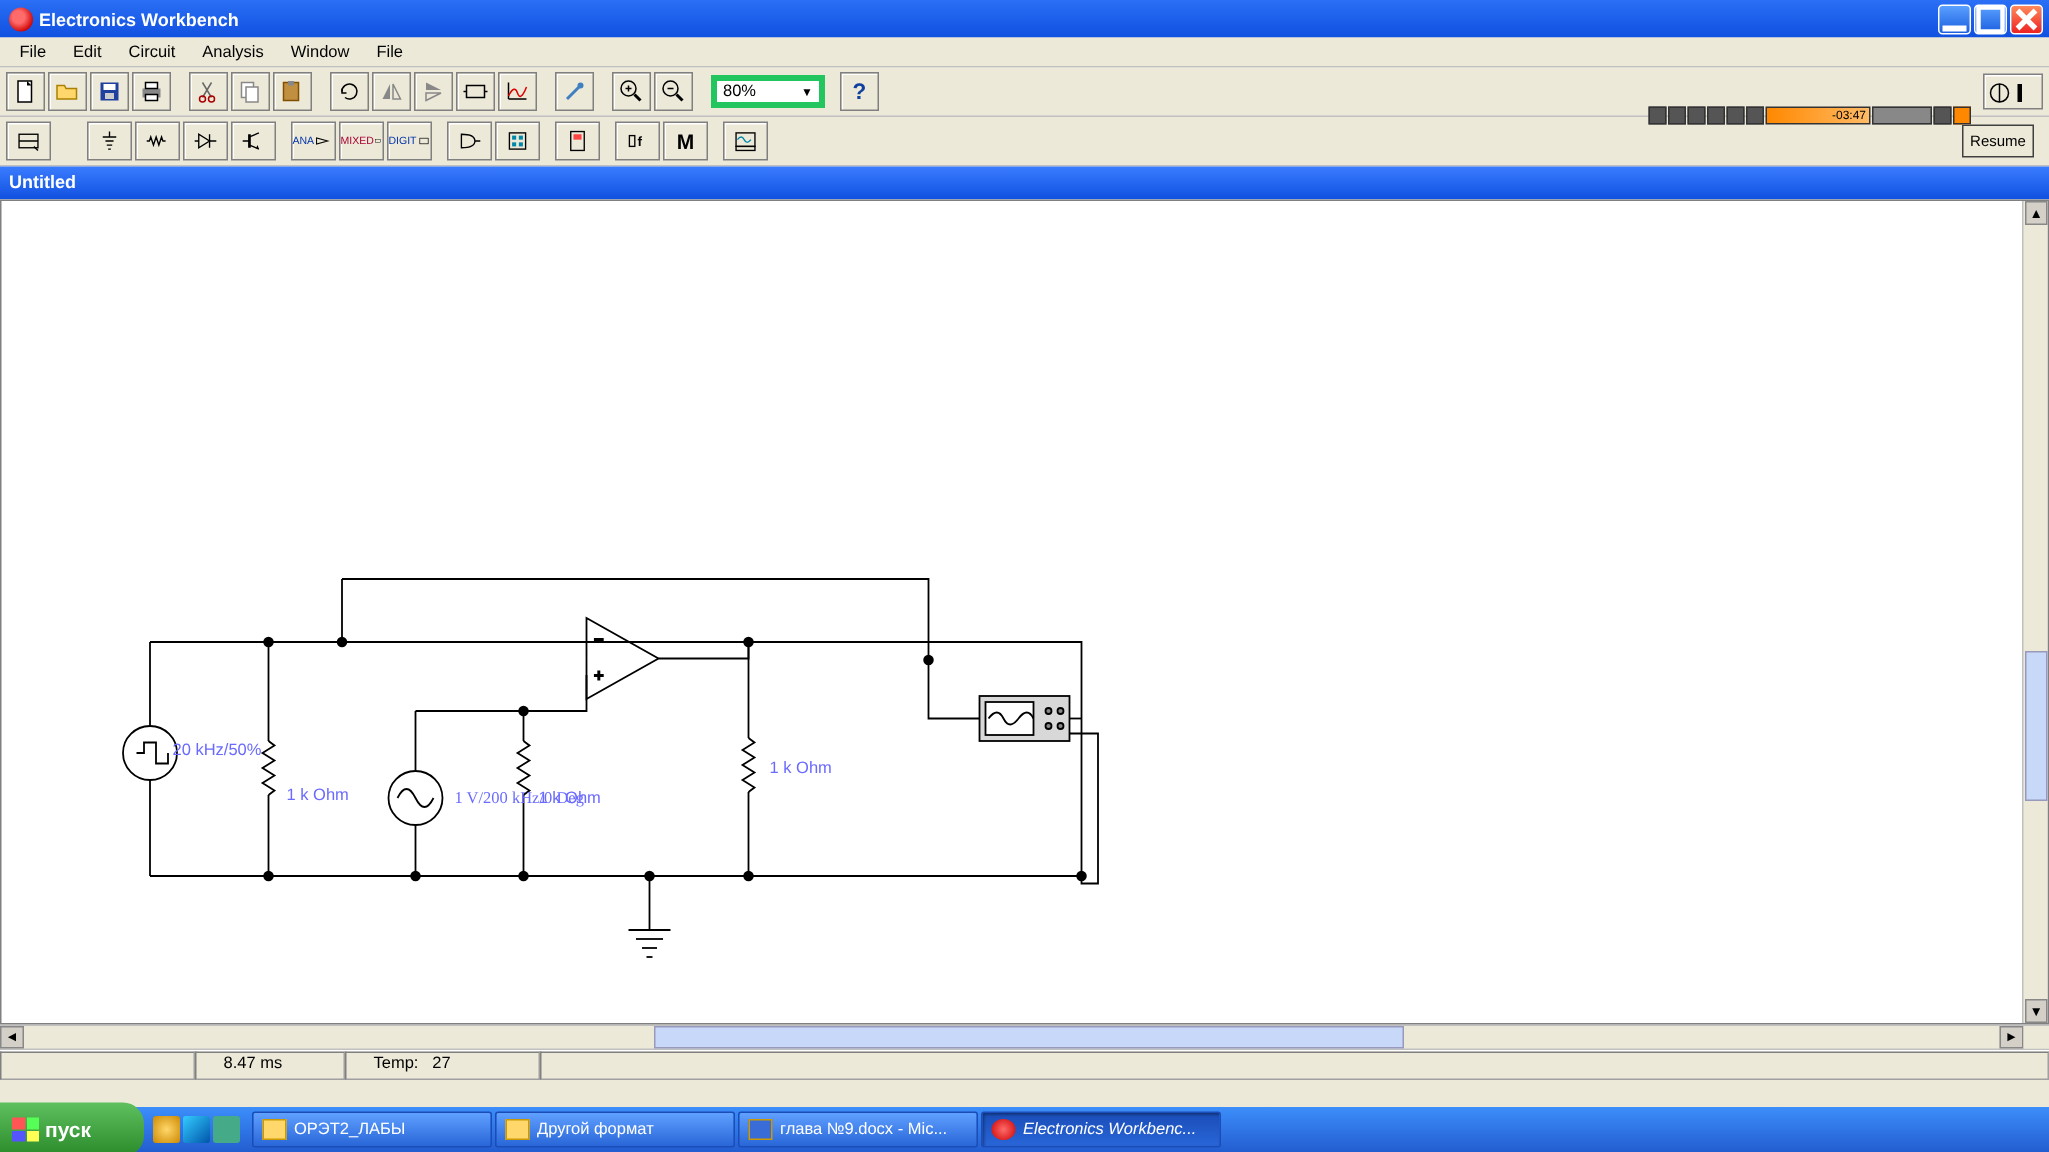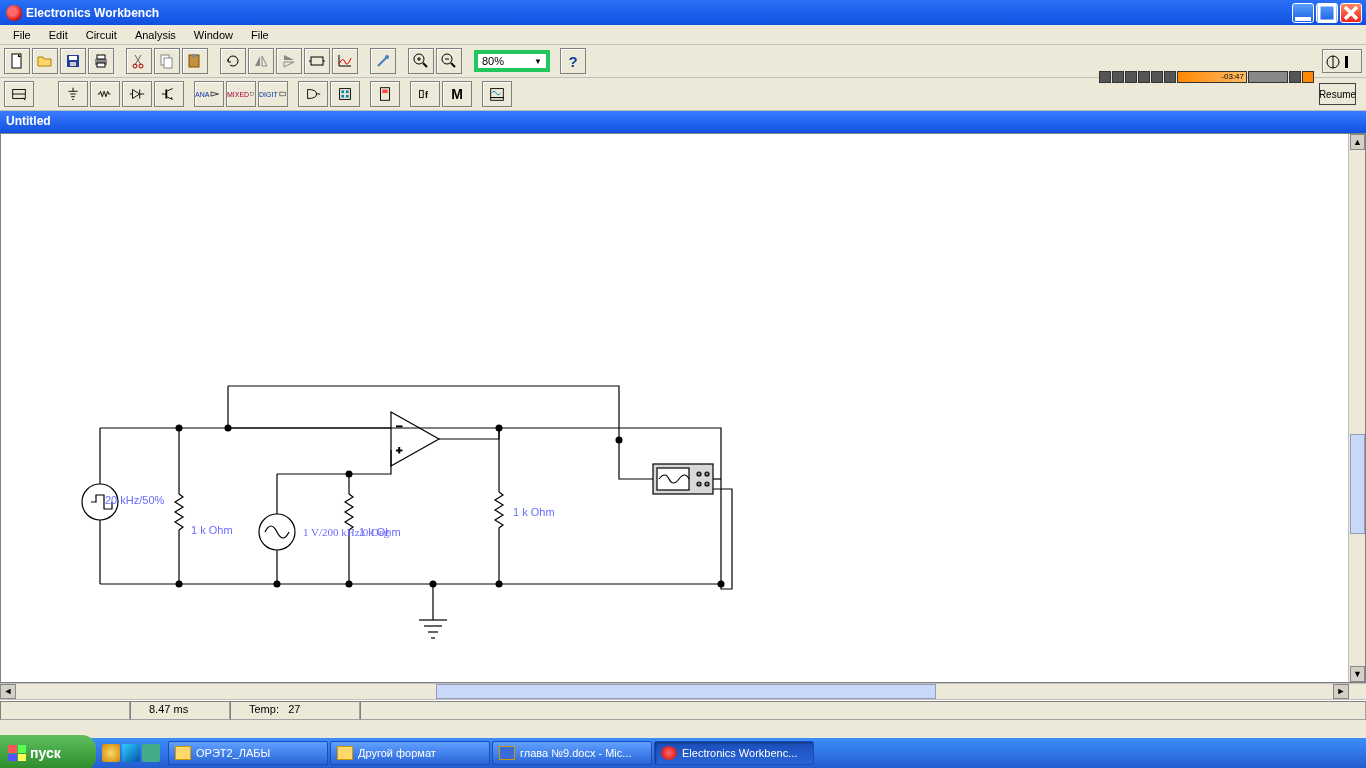--- a/index.html
+++ b/index.html
@@ -29,21 +29,21 @@
 .tbtn.wide { width: 30px; }
 .toolrow2 .tbtn { width: 30px; }
 .toolrow .spacer { flex: 1; }
 
 
 .mediabar { display:flex; align-items:center; gap:1px; margin-right:8px;margin-top:32px; }
 .mediabar .mbtn { width:12px; height:12px; background:#555; border:1px solid #333; }
 .mediabar .mbar { width:70px; height:12px; background:linear-gradient(90deg,#ff8800,#ffbb66); border:1px solid #333; font-size:8px; color:#000; text-align:right; padding-right:2px; line-height:10px; }
 .mediabar .closebtn { width:12px; height:12px; background:#ff8800; border:1px solid #333; }
 .sidebtn { width:40px; height:24px; border:1px solid #808080; box-shadow:inset 1px 1px 0 #fff; }
-.resumebtn { width:37px; height:22px; border:1px solid #404040; background:#ece9d8; font-size:10px; display:flex; align-items:center; justify-content:center; margin-right:6px; }
+.resumebtn { width:48px; height:22px; border:1px solid #404040; background:#ece9d8; font-size:10px; display:flex; align-items:center; justify-content:center; margin-right:6px; }
 
 
 .docbar { height: 22px; background: linear-gradient(180deg,#3a7cff,#1050e0); color: #fff; font-size: 12px; font-weight: bold; padding: 3px 6px; }
 
 
 .canvaswrap { position: relative; width: 1366px; height: 550px; background: #fff; border: 1px solid #808080; }
 .canvaswrap .vscroll { position:absolute; right:0; top:0; bottom:0; width:17px; background:#ece9d8; border-left:1px solid #c0c0c0; }
 .vscroll .thumb { position:absolute; top:300px; width:15px; left:1px; height:100px; background:#c8d8f8; border:1px solid #99b; }
 .vscroll .arr { position:absolute; left:1px; width:15px; height:16px; background:#d4d0c8; border:1px solid #888; font-size:9px; text-align:center; line-height:14px; }
 .vscroll .arr.up{top:0;} .vscroll .arr.dn{bottom:0;}
@@ -62,21 +62,21 @@
 
 
 .taskbar { position:absolute; bottom:0; left:0; right:0; height:30px; background:linear-gradient(180deg,#3c8efb 0%,#235dd0 100%); display:flex; align-items:center; }
 .startbtn { height:36px; width:96px; background:linear-gradient(180deg,#5fc05f,#2a8a2a); border-radius:0 14px 14px 0; display:flex; align-items:center; color:#fff; font-weight:bold; font-size:14px; padding-left:8px; gap:4px; }
 .startbtn .winlogo { width:18px; height:16px; display:grid; grid-template-columns:1fr 1fr; grid-template-rows:1fr 1fr; gap:1px; }
 .startbtn .winlogo div:nth-child(1){background:#f55;} .startbtn .winlogo div:nth-child(2){background:#5f5;}
 .startbtn .winlogo div:nth-child(3){background:#55f;} .startbtn .winlogo div:nth-child(4){background:#ff5;}
 .ql { display:flex; gap:2px; padding:0 6px; }
 .ql .qi { width:18px; height:18px; border-radius:2px; }
 .taskbtn { height:24px; min-width:160px; background:linear-gradient(180deg,#5fa0ff,#2966d8); border:1px solid #1a4db8; margin-left:2px; display:flex; align-items:center; padding:0 6px; color:#fff; font-size:11px; gap:5px; border-radius:2px; }
-.taskbtn.active { background:linear-gradient(180deg,#1a4db8,#2966d8); box-shadow:inset 1px 1px 2px rgba(0,0,0,.4); }
+.taskbtn.active { background:linear-gradient(180deg,#1a4db8,#2966d8); box-shadow:inset 1px 1px 2px rgba(0,0,0,.4);font-style:italic; }
 .taskbtn .ico { width:16px; height:14px; background:#ffd76a; border:1px solid #c90; }
 .tray { margin-left:auto; background:linear-gradient(180deg,#1eb1ff,#1080e0); height:30px; display:flex; align-items:center; padding:0 8px; gap:4px; color:#fff; font-size:11px; }
 .tray .ti { width:16px; height:16px; }
 
 
 .circ-label { position:absolute; font-size:11px; color:#6a6aff; }
 
 </style>
 </head>
 <body>
@@ -412,21 +412,21 @@
         <circle cx="618" cy="306" r="3.5"></circle>
       <circle cx="178" cy="450" r="3.5"></circle>
         <circle cx="276" cy="450" r="3.5"></circle>
       <circle cx="348" cy="340" r="3.5"></circle>
         <circle cx="348" cy="450" r="3.5"></circle>
       <circle cx="432" cy="450" r="3.5"></circle>
         <circle cx="498" cy="450" r="3.5"></circle>
       <circle cx="720" cy="450" r="3.5"></circle>
     </g>
   </svg>
-  <div class="circ-label" style="left:104px; top:360px;">20 kHz/50%</div>
+  <div class="circ-label" style="left:114px; top:360px;">20 kHz/50%</div>
   <div class="circ-label" style="left:190px; top:390px;">1 k Ohm</div>
   <div class="circ-label" style="left:302px; top:392px;font-family:Liberation Serif, serif;">1 V/200 kHz/0 Deg</div>
   <div class="circ-label" style="left:358px; top:392px;">1 k Ohm</div>
   <div class="circ-label" style="left:512px; top:372px;">1 k Ohm</div>
 
   <div class="vscroll">
     <div class="arr up">▲</div>
     <div class="thumb"></div>
     <div class="arr dn">▼</div>
   </div>

